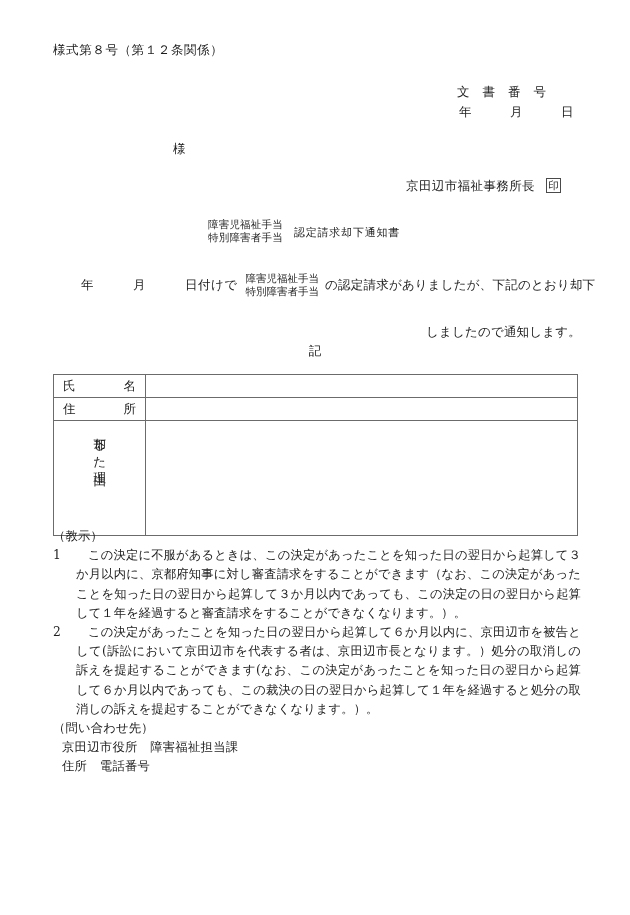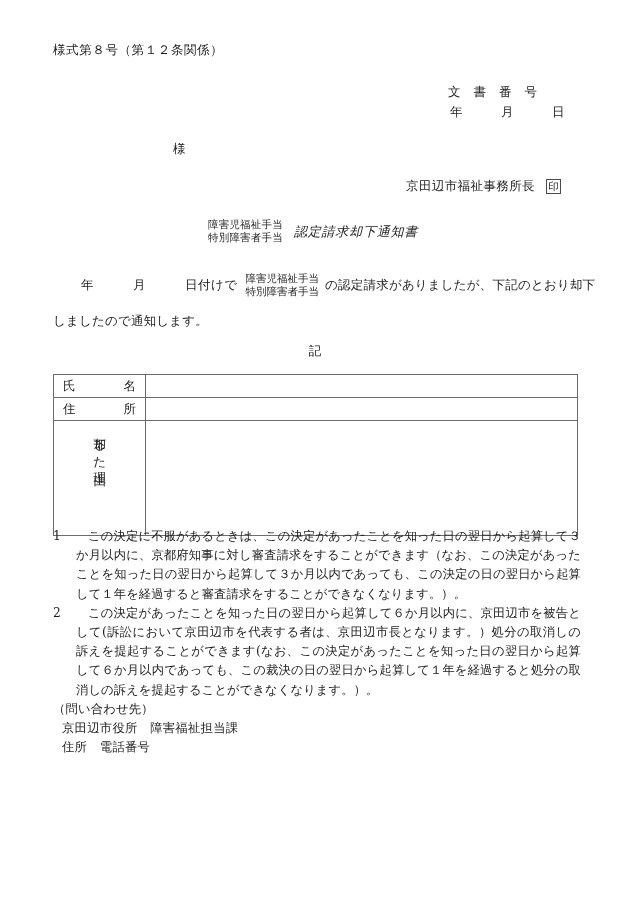--- a/index.html
+++ b/index.html
@@ -32,21 +32,21 @@
   .form-no {
     left: 53px;
     top: 42px;
     font-size: 12.5px;
     letter-spacing: 0.6px;
     white-space: nowrap;
   }
 
   
   .docno-block {
-    right: 61px;
+    right: 52px;
     top: 82px;
     text-align: left;
     font-size: 12.5px;
     line-height: 20px;
     white-space: nowrap;
   }
   .docno-line-1 { letter-spacing: 4.5px; }
   .docno-line-2 { letter-spacing: 4.5px; padding-left: 2px; }
 
   
@@ -55,21 +55,20 @@
     top: 141px;
     font-size: 12.5px;
     white-space: nowrap;
   }
 
   
   .issuer-row {
     left: 406px;
     top: 178px;
     display: flex;
-    align-items: center;
     gap: 11px;
     font-size: 12.5px;
     white-space: nowrap;
   }
   .issuer-name { letter-spacing: 0.4px; }
   .seal-box {
     display: inline-flex;
     align-items: center;
     justify-content: center;
     width: 15px;
@@ -90,25 +89,24 @@
     white-space: nowrap;
   }
   .stacked {
     display: inline-flex;
     flex-direction: column;
     font-size: 10.5px;
     line-height: 13px;
     letter-spacing: 0.2px;
   }
   .title-main {
-    font-size: 13px;
+    font-size: 11px;
     letter-spacing: 0.8px;
     position: relative;
     top: 1px;
-    font-style: italic;
   }
 
   
   .body-line {
     left: 53px;
     top: 272px;
     width: 528px;
     font-size: 12.5px;
   }
   .body-first {
@@ -124,23 +122,24 @@
   }
   .body-stacked {
     display: inline-flex;
     flex-direction: column;
     font-size: 10.5px;
     line-height: 13px;
     margin: 0 6px 0 8px;
   }
   .body-tail { letter-spacing: 0.2px; text-align: center; }
   .body-second {
-    margin-top: 15px;
+    margin-top: 26px;
     font-size: 12.5px;
     letter-spacing: 0.2px;
+    text-align: right;
   }
 
   
   .ki {
     left: 0;
     top: 343px;
     width: 630px;
     text-align: center;
     font-size: 12.5px;
   }
@@ -284,20 +283,21 @@
       <tr>
         <td class="reason-label-cell">
           <div class="vertical-text">却下した理由</div>
         </td>
         <td class="reason-value-cell"></td>
       </tr>
     </tbody>
   </table>
 
   <div class="abs notice">
+    <div class="notice-heading">（教示）</div>
 
     <div class="notice-item">
       <span class="notice-num">1</span>
       <span class="notice-text">この決定に不服があるときは、この決定があったことを知った日の翌日から起算して３か月以内に、京都府知事に対し審査請求をすることができます（なお、この決定があったことを知った日の翌日から起算して３か月以内であっても、この決定の日の翌日から起算して１年を経過すると審査請求をすることができなくなります。）。</span>
     </div>
 
     <div class="notice-item">
       <span class="notice-num">2</span>
       <span class="notice-text">この決定があったことを知った日の翌日から起算して６か月以内に、京田辺市を被告として(訴訟において京田辺市を代表する者は、京田辺市長となります。）処分の取消しの訴えを提起することができます(なお、この決定があったことを知った日の翌日から起算して６か月以内であっても、この裁決の日の翌日から起算して１年を経過すると処分の取消しの訴えを提起することができなくなります。）。</span>
     </div>

